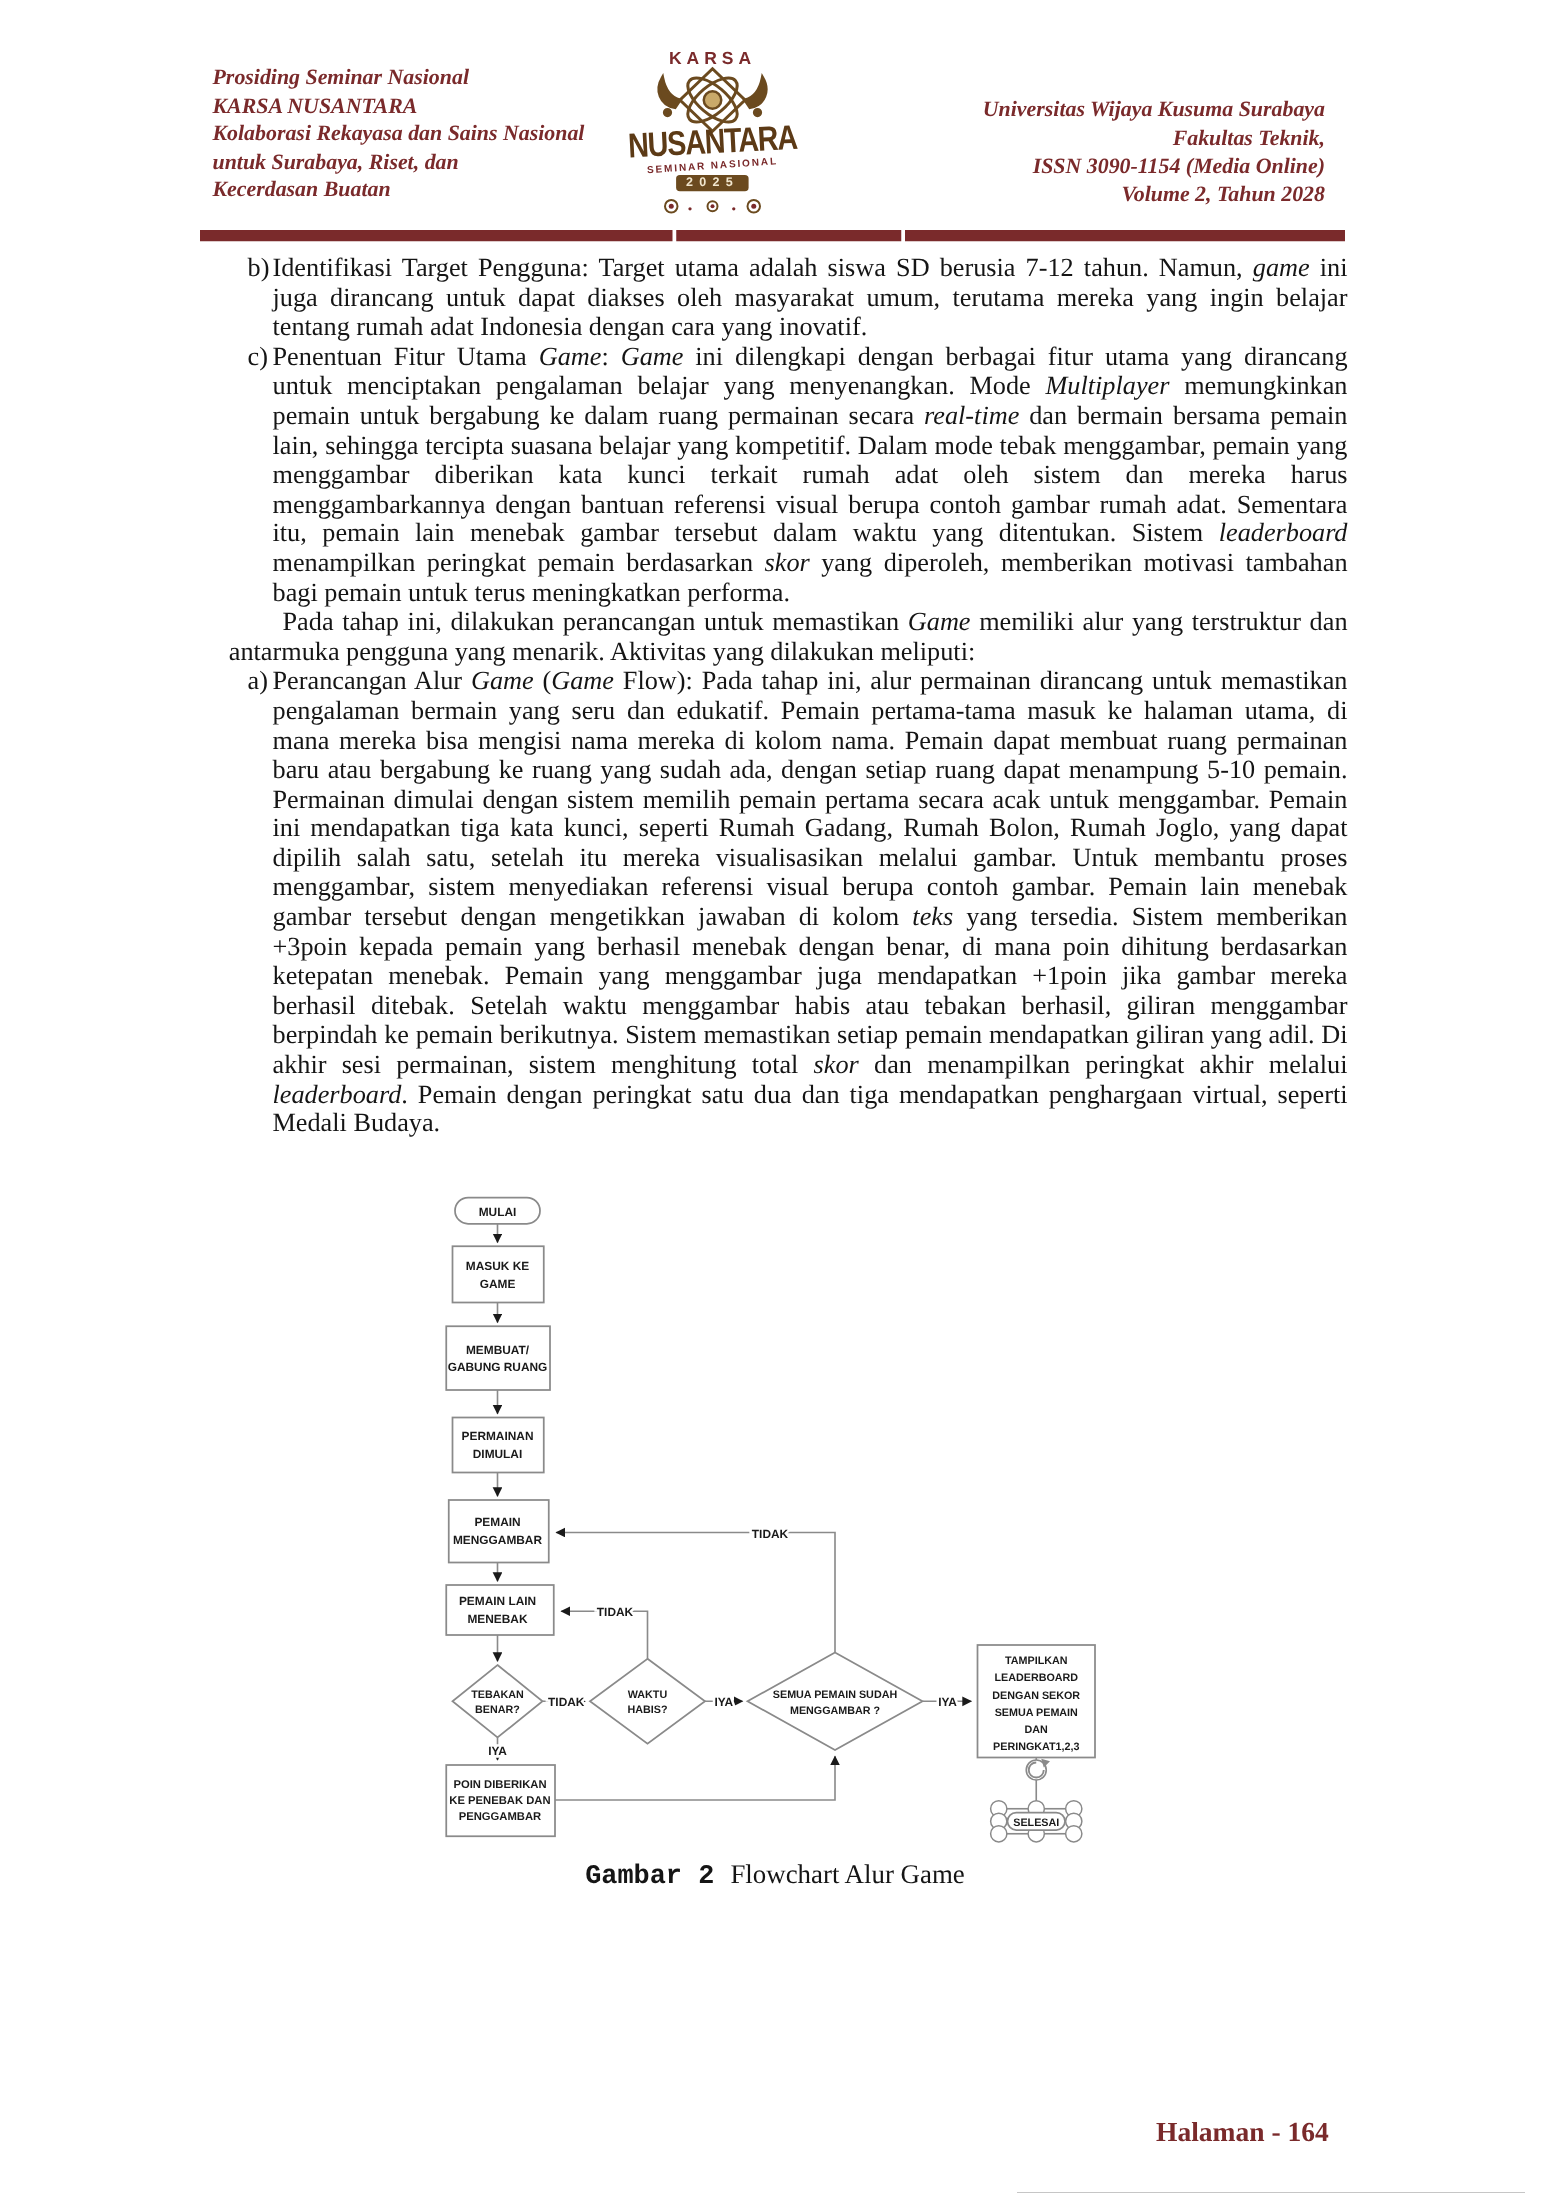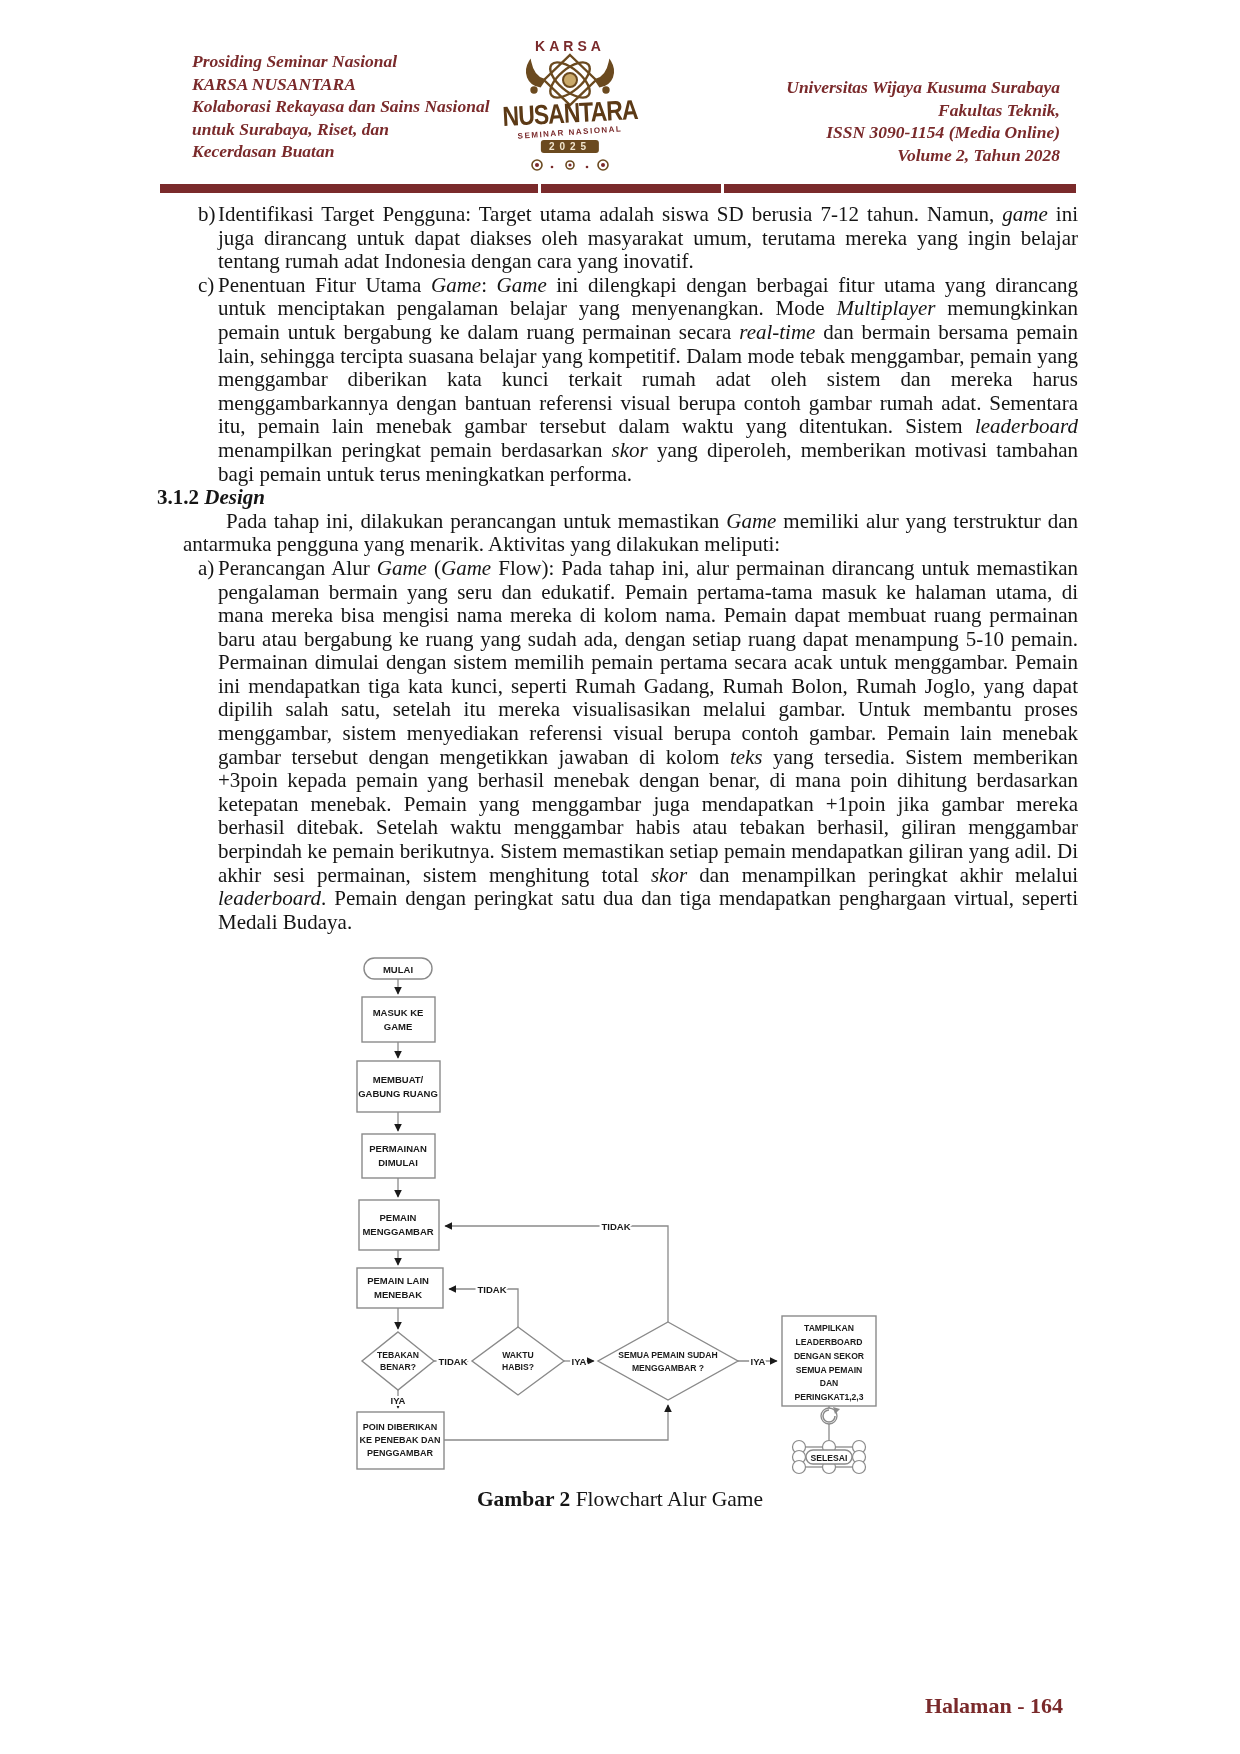--- a/index.html
+++ b/index.html
@@ -2,21 +2,21 @@
 <html><head>
 <meta charset="utf-8">
 <style>
   html,body{margin:0;padding:0;background:#9a9a9a;}
   .page{position:relative;width:1240px;height:1754px;background:#ffffff;margin:0 auto;
         font-family:"Liberation Serif",serif;color:#151515;overflow:hidden;}
 
   
   .hdr-left{position:absolute;left:170px;top:50px;width:330px;
             color:#7a2a2b;font-weight:bold;font-style:italic;
-            font-size:17.5px;line-height:22.5px;margin-left:22px;}
+            font-size:17.5px;line-height:22.5px;}
   .hdr-right{position:absolute;left:560px;top:76px;width:500px;text-align:right;
              color:#7a2a2b;font-weight:bold;font-style:italic;
              font-size:17.5px;line-height:22.5px;}
   .hdr-rule{position:absolute;left:160px;top:184px;width:916px;height:9px;display:flex;gap:3px;}
   .hdr-rule div{background:#7a2a2b;height:100%;}
   .seg1{width:378px;} .seg2{width:180px;} .seg3{width:352px;}
 
   
   .logo{position:absolute;left:498px;top:26px;width:144px;height:150px;text-align:center;}
   .logo-karsa{position:absolute;top:12px;left:0;width:100%;color:#7a2a2b;
@@ -122,21 +122,20 @@
 
   <div class="body-text">
     <div class="li">
       <span class="lbl">b)</span>
       <span><span>Identifikasi Target Pengguna: Target utama adalah siswa SD berusia 7-12 tahun. Namun, </span><span style="font-style: italic;">game</span><span> ini juga dirancang untuk dapat diakses oleh masyarakat umum, terutama mereka yang ingin belajar tentang rumah adat Indonesia dengan cara yang inovatif.</span></span>
     </div>
     <div class="li">
       <span class="lbl">c)</span>
       <span><span>Penentuan Fitur Utama </span><span style="font-style: italic;">Game</span><span>: </span><span style="font-style: italic;">Game</span><span> ini dilengkapi dengan berbagai fitur utama yang dirancang untuk menciptakan pengalaman belajar yang menyenangkan. Mode </span><span style="font-style: italic;">Multiplayer</span><span> memungkinkan pemain untuk bergabung ke dalam ruang permainan secara </span><span style="font-style: italic;">real-time</span><span> dan bermain bersama pemain lain, sehingga tercipta suasana belajar yang kompetitif. Dalam mode tebak menggambar, pemain yang menggambar diberikan kata kunci terkait rumah adat oleh sistem dan mereka harus menggambarkannya dengan bantuan referensi visual berupa contoh gambar rumah adat. Sementara itu, pemain lain menebak gambar tersebut dalam waktu yang ditentukan. Sistem </span><span style="font-style: italic;">leaderboard</span><span> menampilkan peringkat pemain berdasarkan </span><span style="font-style: italic;">skor</span><span> yang diperoleh, memberikan motivasi tambahan bagi pemain untuk terus meningkatkan performa.</span></span>
     </div>
-    <div class="h312"><span style="font-weight: bold;">3.1.2 </span><span style="font-style: italic; font-weight: bold;">Design</span></div>
     <div class="para-ind"><span>Pada tahap ini, dilakukan perancangan untuk memastikan </span><span style="font-style: italic;">Game</span><span> memiliki alur yang terstruktur dan antarmuka pengguna yang menarik. Aktivitas yang dilakukan meliputi:</span></div>
     <div class="li">
       <span class="lbl">a)</span>
       <span><span>Perancangan Alur </span><span style="font-style: italic;">Game</span><span> (</span><span style="font-style: italic;">Game</span><span> Flow): Pada tahap ini, alur permainan dirancang untuk memastikan pengalaman bermain yang seru dan edukatif. Pemain pertama-tama masuk ke halaman utama, di mana mereka bisa mengisi nama mereka di kolom nama. Pemain dapat membuat ruang permainan baru atau bergabung ke ruang yang sudah ada, dengan setiap ruang dapat menampung 5-10 pemain. Permainan dimulai dengan sistem memilih pemain pertama secara acak untuk menggambar. Pemain ini mendapatkan tiga kata kunci, seperti Rumah Gadang, Rumah Bolon, Rumah Joglo, yang dapat dipilih salah satu, setelah itu mereka visualisasikan melalui gambar. Untuk membantu proses menggambar, sistem menyediakan referensi visual berupa contoh gambar. Pemain lain menebak gambar tersebut dengan mengetikkan jawaban di kolom </span><span style="font-style: italic;">teks</span><span> yang tersedia. Sistem memberikan +3poin kepada pemain yang berhasil menebak dengan benar, di mana poin dihitung berdasarkan ketepatan menebak. Pemain yang menggambar juga mendapatkan +1poin jika gambar mereka berhasil ditebak. Setelah waktu menggambar habis atau tebakan berhasil, giliran menggambar berpindah ke pemain berikutnya. Sistem memastikan setiap pemain mendapatkan giliran yang adil. Di akhir sesi permainan, sistem menghitung total </span><span style="font-style: italic;">skor</span><span> dan menampilkan peringkat akhir melalui </span><span style="font-style: italic;">leaderboard</span><span>. Pemain dengan peringkat satu dua dan tiga mendapatkan penghargaan virtual, seperti Medali Budaya.</span></span>
     </div>
   </div>
 
   <svg class="flowchart" width="560" height="545" viewBox="340 940 560 545">
     <defs>
       <marker id="arr" markerWidth="7" markerHeight="7" refX="5.5" refY="3" orient="auto">
@@ -228,17 +227,17 @@
     <text class="fc-text fc-text-sm" x="829" y="1460.5">SELESAI</text>
 
     <text class="fc-elabel" x="453" y="1364.5">TIDAK</text>
     <text class="fc-elabel" x="579" y="1364.5">IYA</text>
     <text class="fc-elabel" x="758" y="1364.5">IYA</text>
     <text class="fc-elabel" x="398" y="1404">IYA</text>
     <text class="fc-elabel" x="492" y="1292.5">TIDAK</text>
     <text class="fc-elabel" x="616" y="1230">TIDAK</text>
   </svg>
 
-  <div class="caption"><span style="font-weight: bold;">Gambar 2 </span><span>Flowchart Alur Game</span></div>
+  <div class="caption"><span style="font-weight: bold; font-family: Liberation Mono, monospace;">Gambar 2 </span><span>Flowchart Alur Game</span></div>
 
   <div class="footer">Halaman - 164</div>
 
 </div>
 
 </body></html>

